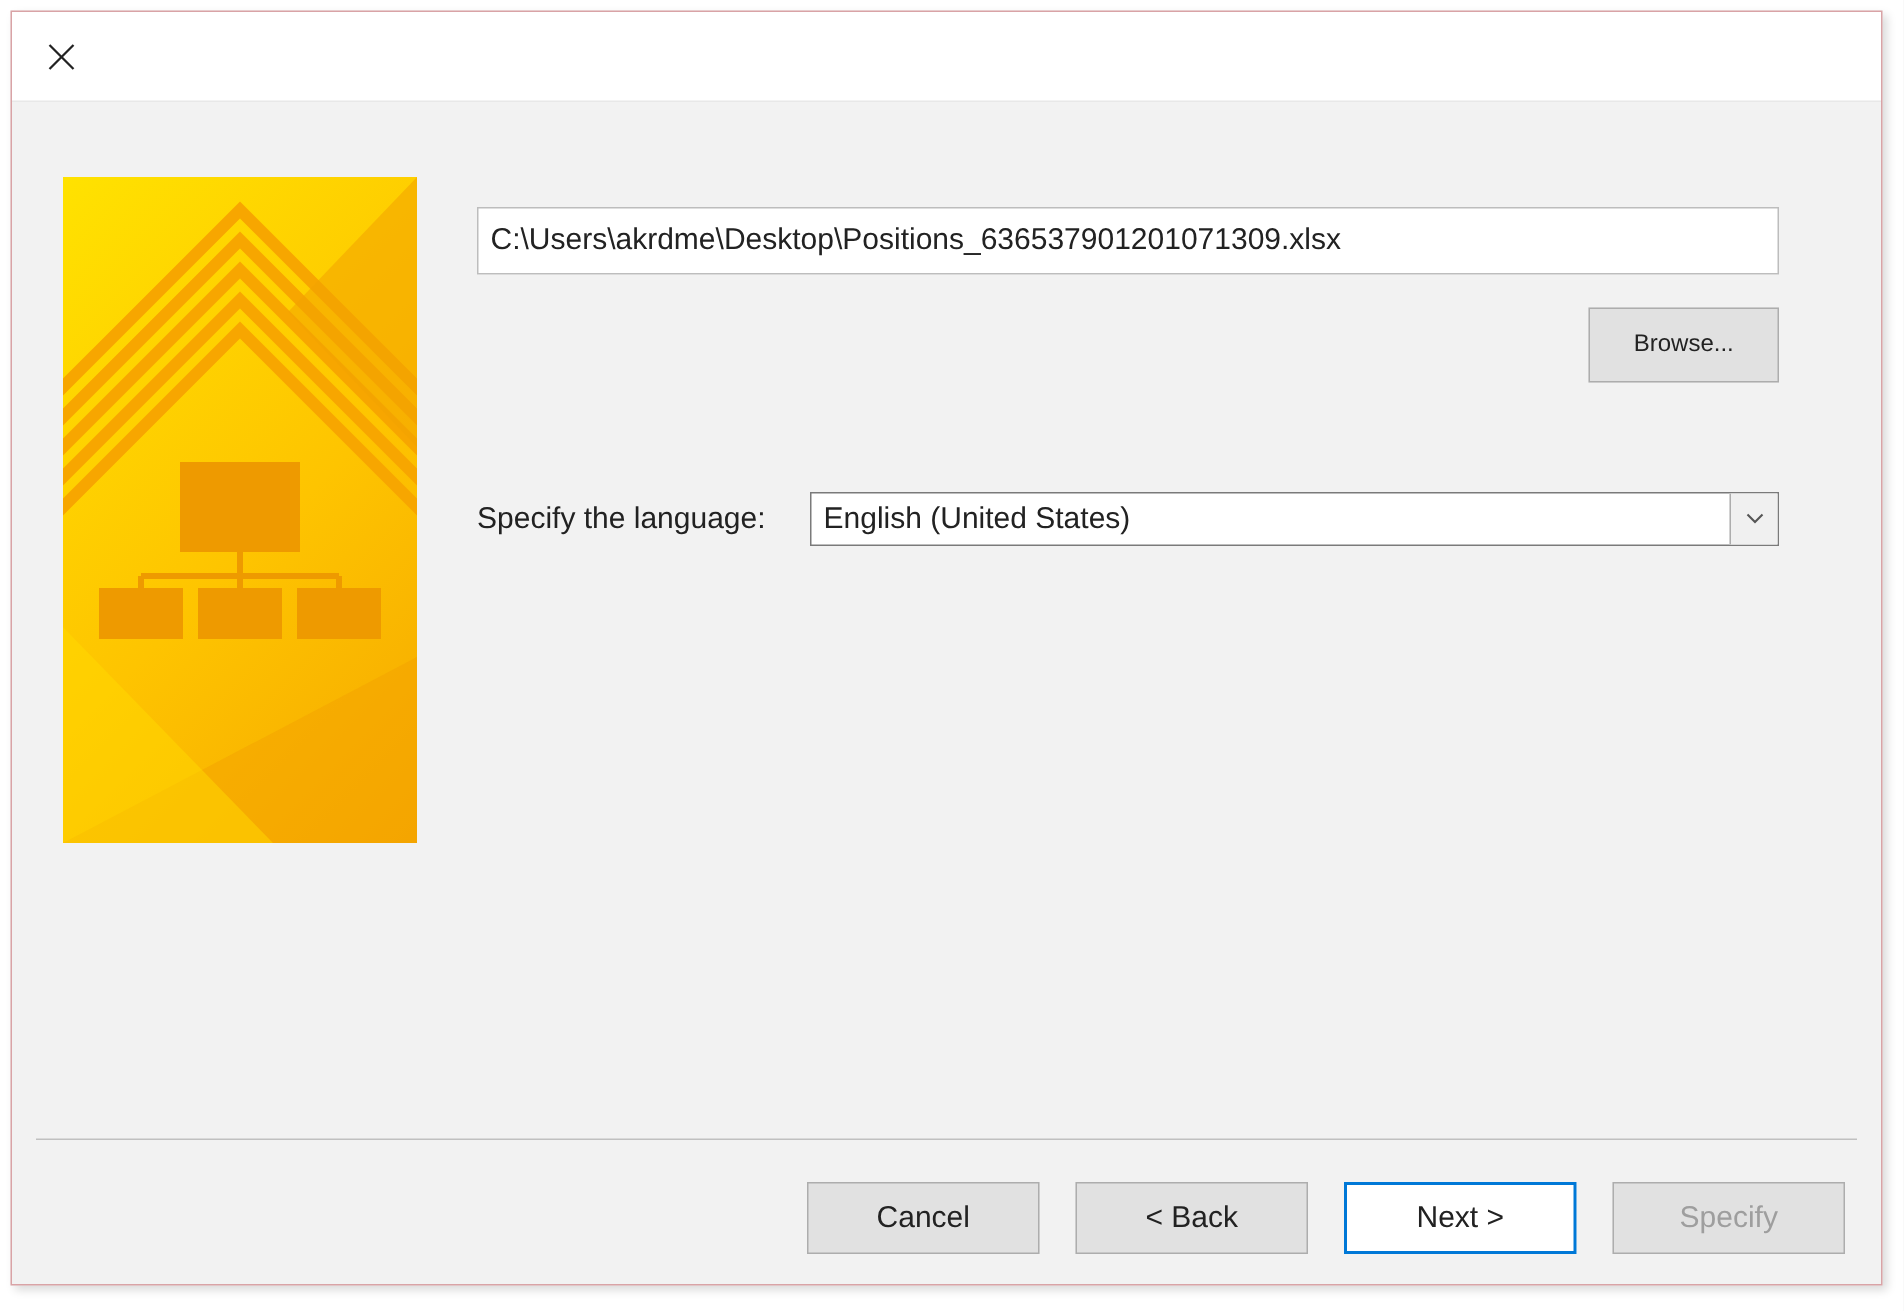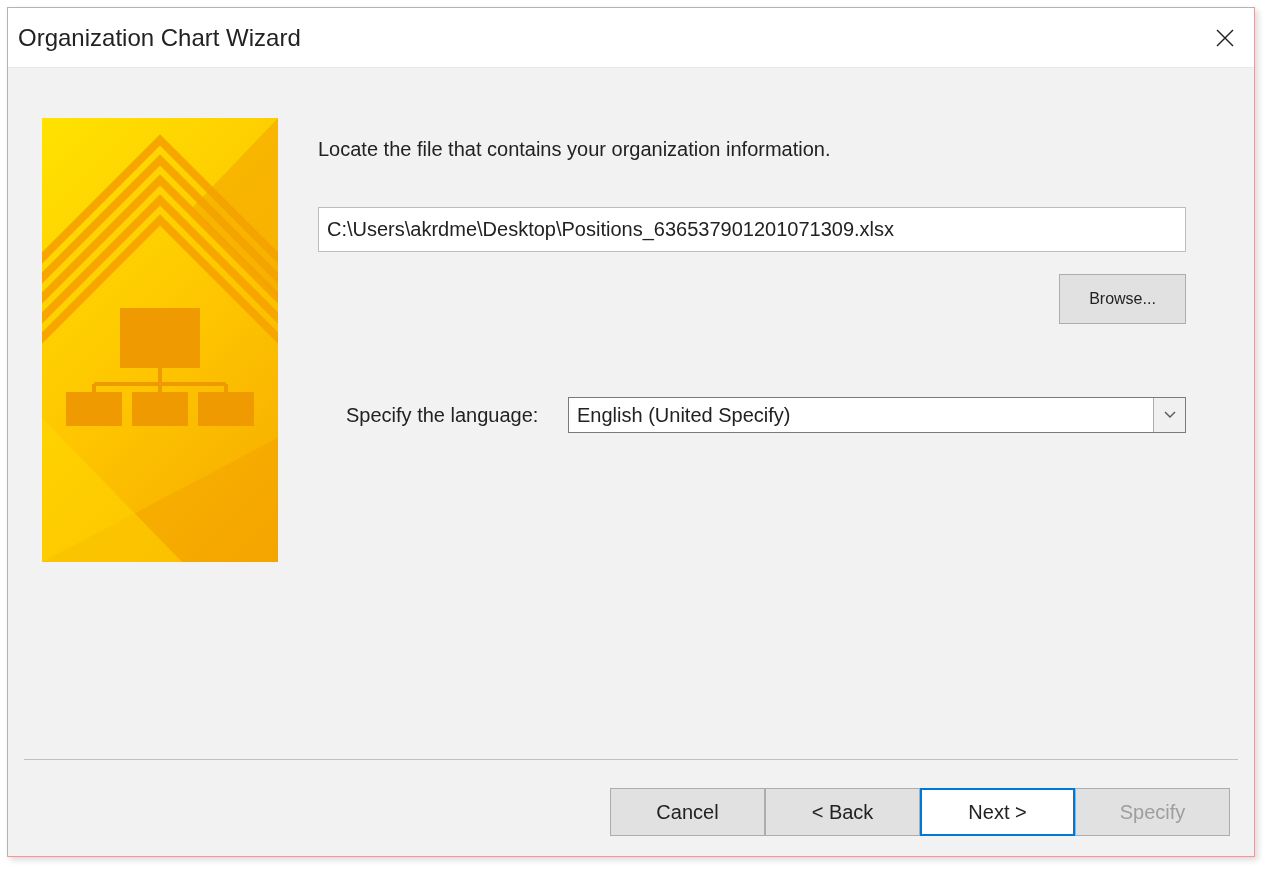--- a/index.html
+++ b/index.html
@@ -106,21 +106,20 @@
   .lang-row {
     display: flex;
     align-items: center;
     margin-top: 73px;
     width: 868px;
   }
   .lang-label {
     font-size: 20px;
     color: #222;
     width: 222px;
-    margin-left: 28px;
   }
   .lang-select {
     flex: 1;
     height: 36px;
     border: 1px solid #7a7a7a;
     background: #ffffff;
     display: flex;
     align-items: center;
     position: relative;
   }
@@ -149,20 +148,21 @@
     right: 16px;
     bottom: 96px;
     height: 1px;
     background: #c0c0c0;
   }
   .button-row {
     position: absolute;
     right: 24px;
     bottom: 20px;
     display: flex;
+    gap: 24px;
   }
   .nav-btn {
     width: 155px;
     height: 48px;
     background: #e1e1e1;
     border: 1px solid #adadad;
     font-size: 20px;
     color: #222;
     cursor: pointer;
   }
@@ -174,21 +174,20 @@
     color: #9e9e9e;
     cursor: default;
   }
 </style>
 </head>
 <body>
 
 <div class="dialog">
 
   <div class="titlebar">
-    <div class="title-text">Organization Chart Wizard</div>
     <div class="close-btn">
       <svg viewBox="0 0 20 20">
           <line x1="2" y1="2" x2="18" y2="18"></line>
           <line x1="18" y1="2" x2="2" y2="18"></line>
         </svg>
     </div>
   </div>
 
   <div class="content">
 
@@ -217,32 +216,31 @@
           <line x1="184" y1="266" x2="184" y2="274"></line>
         </g>
 
         <polygon points="236,0 236,180 150,90" fill="#f3a200" opacity="0.55"></polygon>
         <polygon points="0,444 236,444 236,320" fill="#f3a200" opacity="0.5"></polygon>
         <polygon points="0,444 140,444 0,300" fill="#ffda00" opacity="0.5"></polygon>
       </svg>
     </div>
 
     <div class="right-area">
-      <div class="instruction">Locate the file that contains your organization information.</div>
 
       <input type="text" class="file-input" value="C:\Users\akrdme\Desktop\Positions_636537901201071309.xlsx" style="">
 
       <div class="browse-row">
         <button class="browse-btn">Browse...</button>
       </div>
 
       <div class="lang-row">
         <div class="lang-label">Specify the language:</div>
         <div class="lang-select">
-          <div class="lang-value">English (United Specify)</div>
+          <div class="lang-value">English (United States)</div>
           <div class="lang-arrow">
             <svg viewBox="0 0 12 8">
                 <polyline points="1,1 6,6 11,1" fill="none" stroke="#555" stroke-width="1.4"></polyline>
               </svg>
           </div>
         </div>
       </div>
     </div>
 
   </div>

